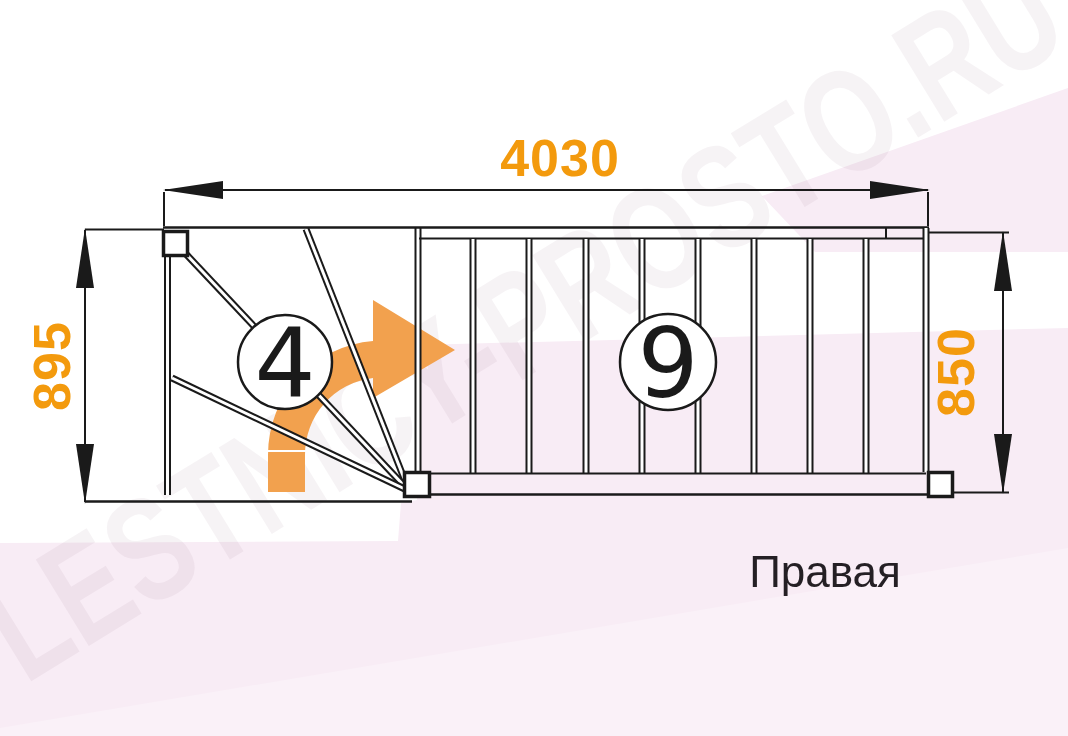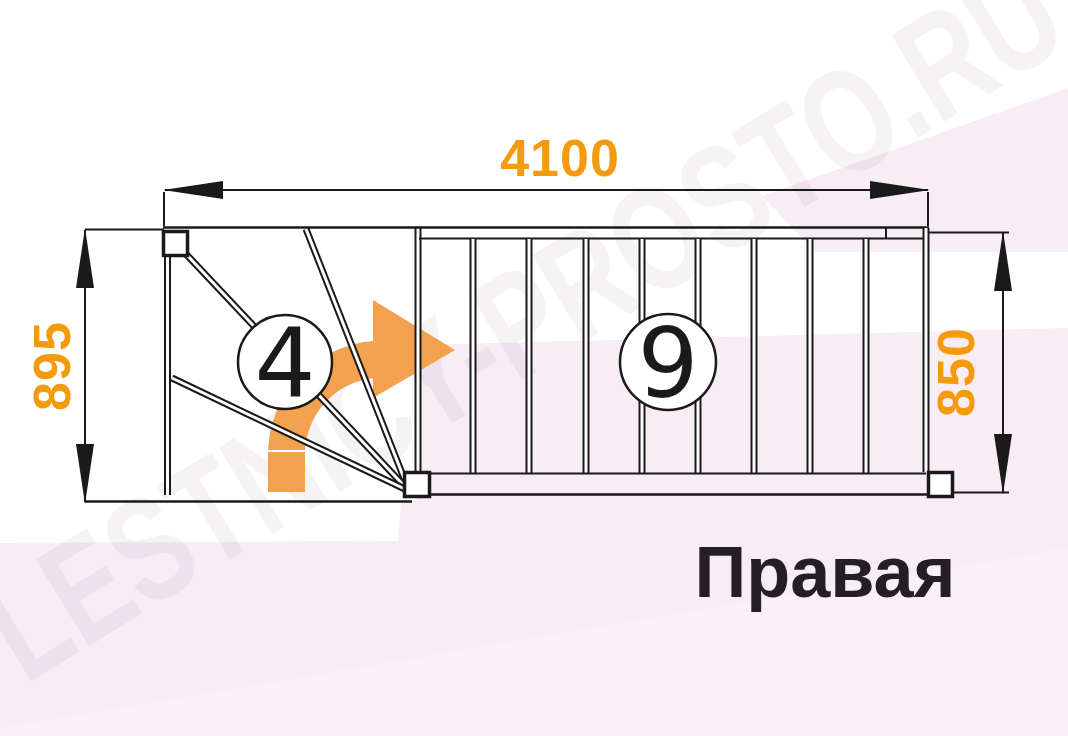--- a/index.html
+++ b/index.html
@@ -20,22 +20,22 @@
     text-align:center;
     letter-spacing:1px;
   }
   .dim-label.vert{
     width:140px;height:52px;
     transform:rotate(-90deg);
   }
   .plan-title{
     position:absolute;
     left:645px;top:540px;width:360px;
-    font-size:72px;line-height:64px;
-    font-weight:bold;
+    font-size:44px;line-height:64px;
+    font-weight:normal;
     color:#241f24;
     text-align:center;
     letter-spacing:0px;
   }
   .wm{
     font-weight:bold;
     fill:rgba(123,78,116,0.07);
   }
   .ln{stroke:#1a1a1a;fill:none;}
   .dbl-b{stroke:#1a1a1a;stroke-width:7;fill:none;}
@@ -147,21 +147,21 @@
     <g>
       <circle class="badge-circle" cx="285" cy="362" r="47"></circle>
       <text class="badge-num" x="285" y="397">4</text>
     </g>
     <g>
       <circle class="badge-circle" cx="668" cy="362" r="48"></circle>
       <text class="badge-num" x="668" y="397">9</text>
     </g>
   </svg>
 
-  <div class="dim-label" style="left:460px;top:132px;width:200px;">4100</div>
+  <div class="dim-label" style="left:460px;top:132px;width:200px;">4030</div>
 
   <div class="dim-label vert" style="left:-18px;top:340px;">895</div>
 
   <div class="dim-label vert" style="left:886px;top:346px;">850</div>
 
   <div class="plan-title">Правая</div>
 
 </div>
 
 </body></html>

